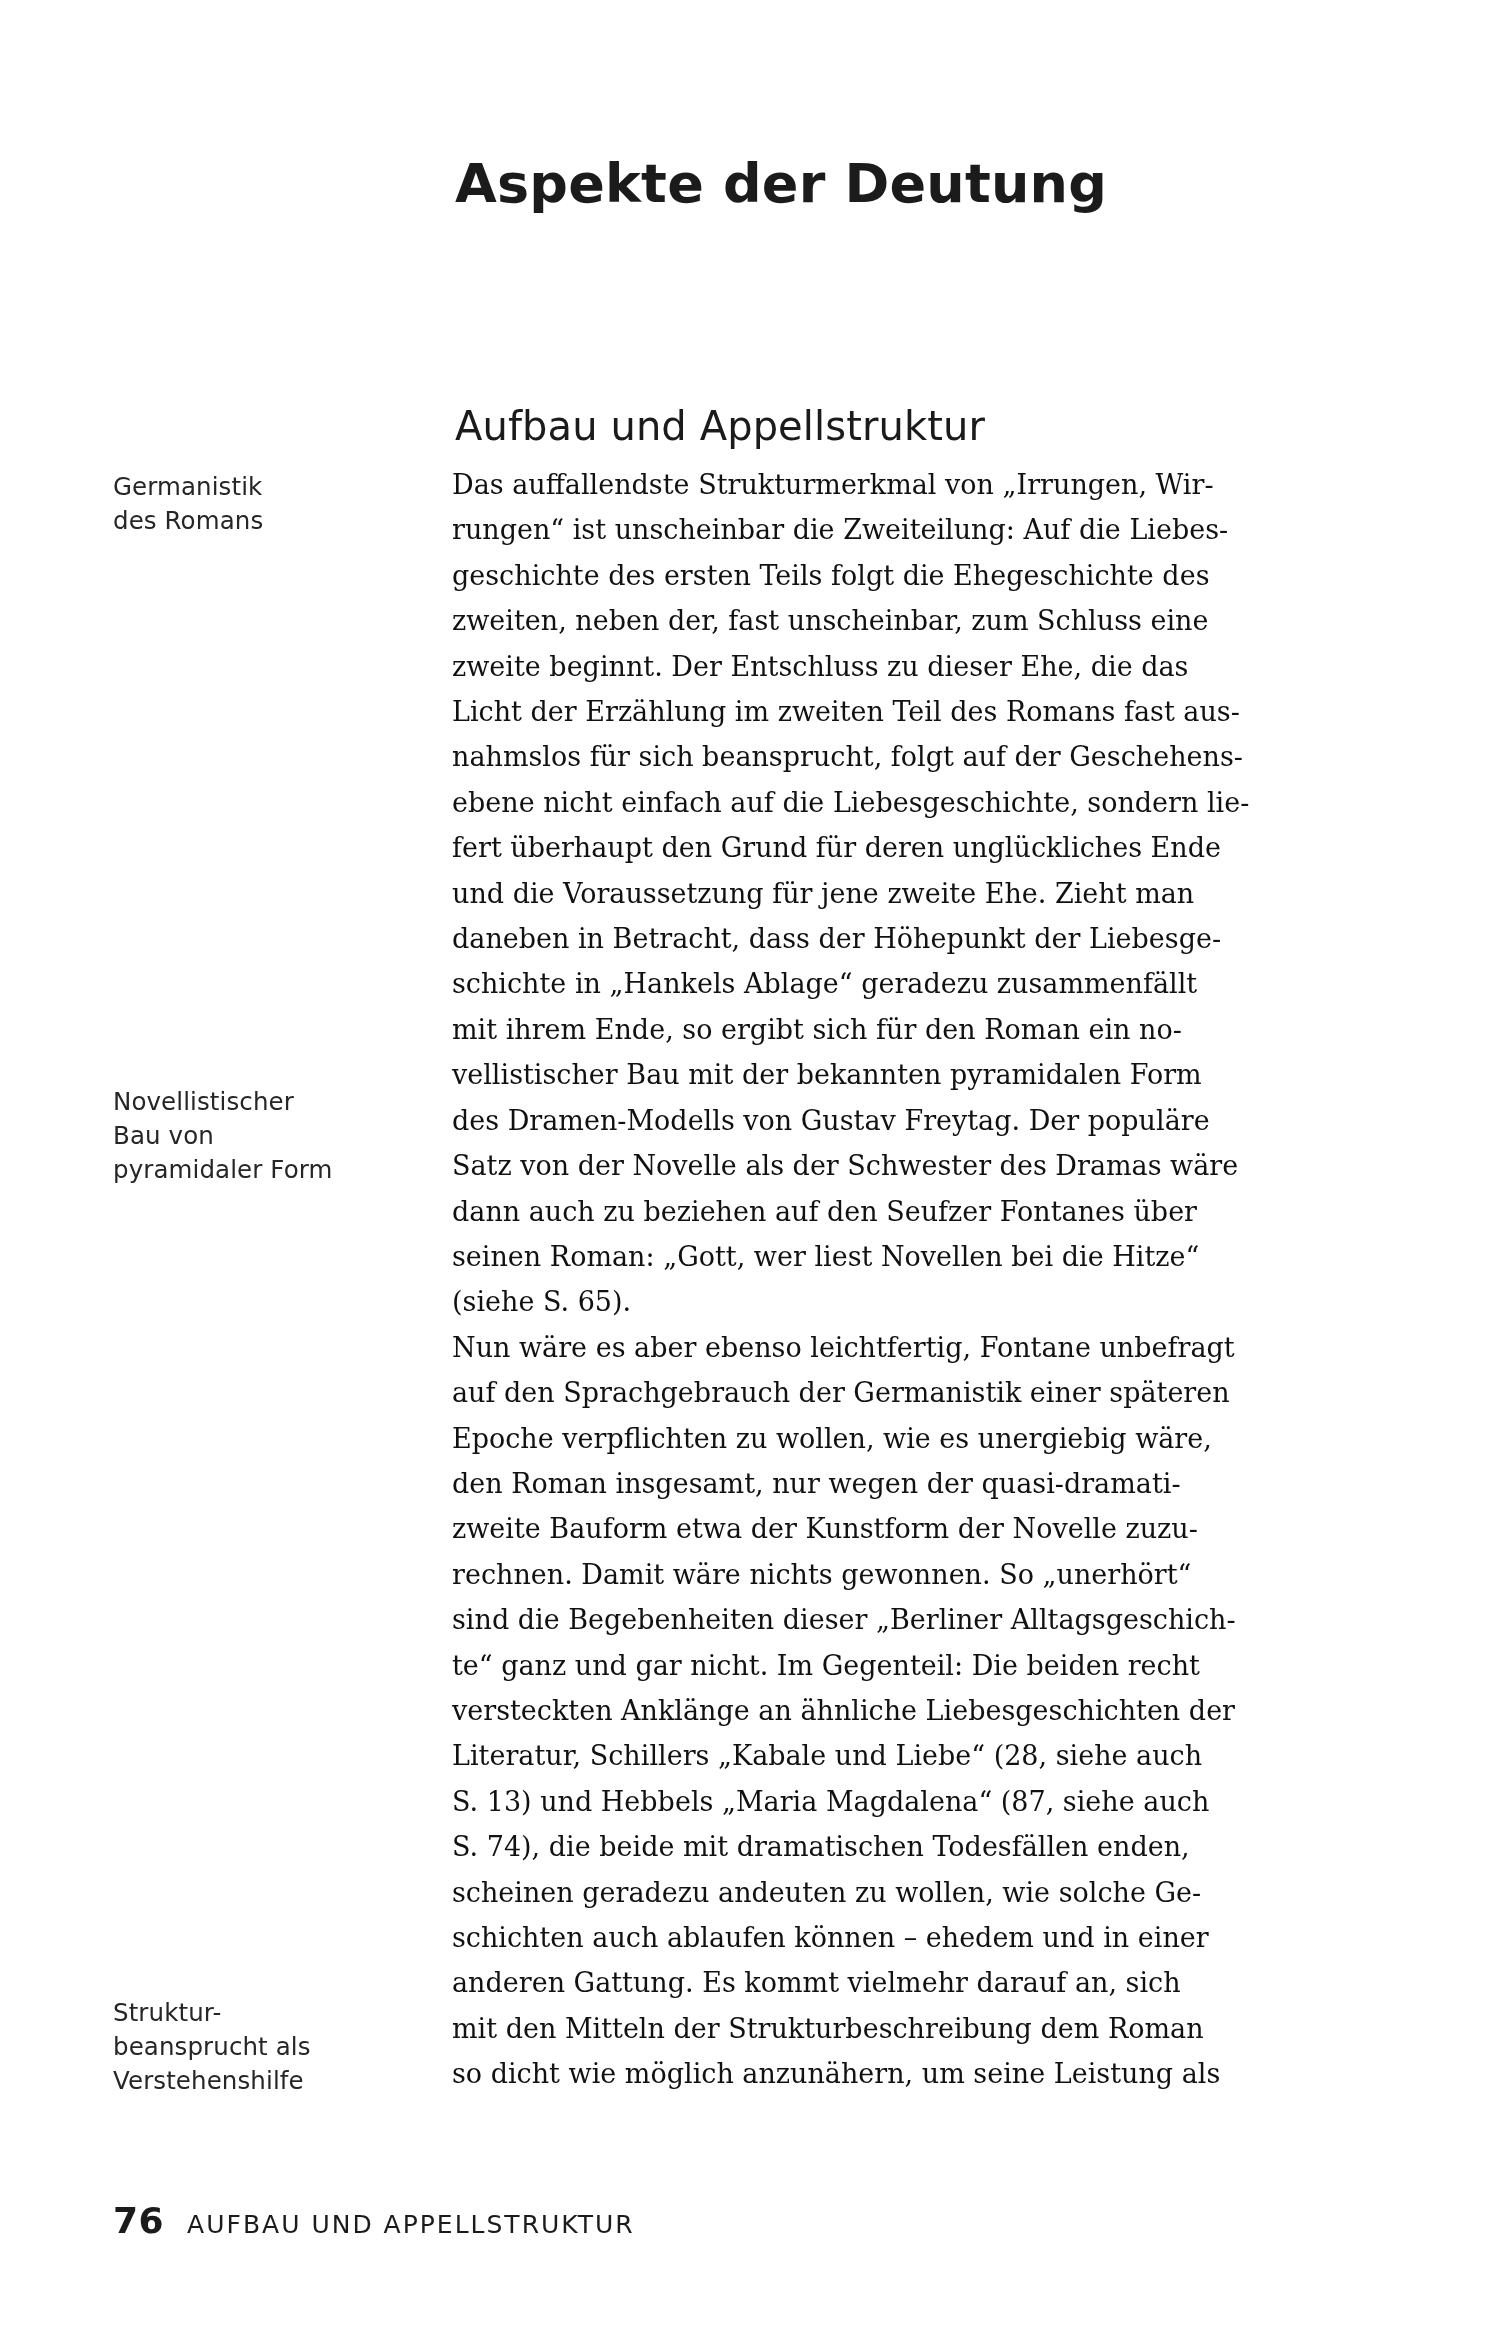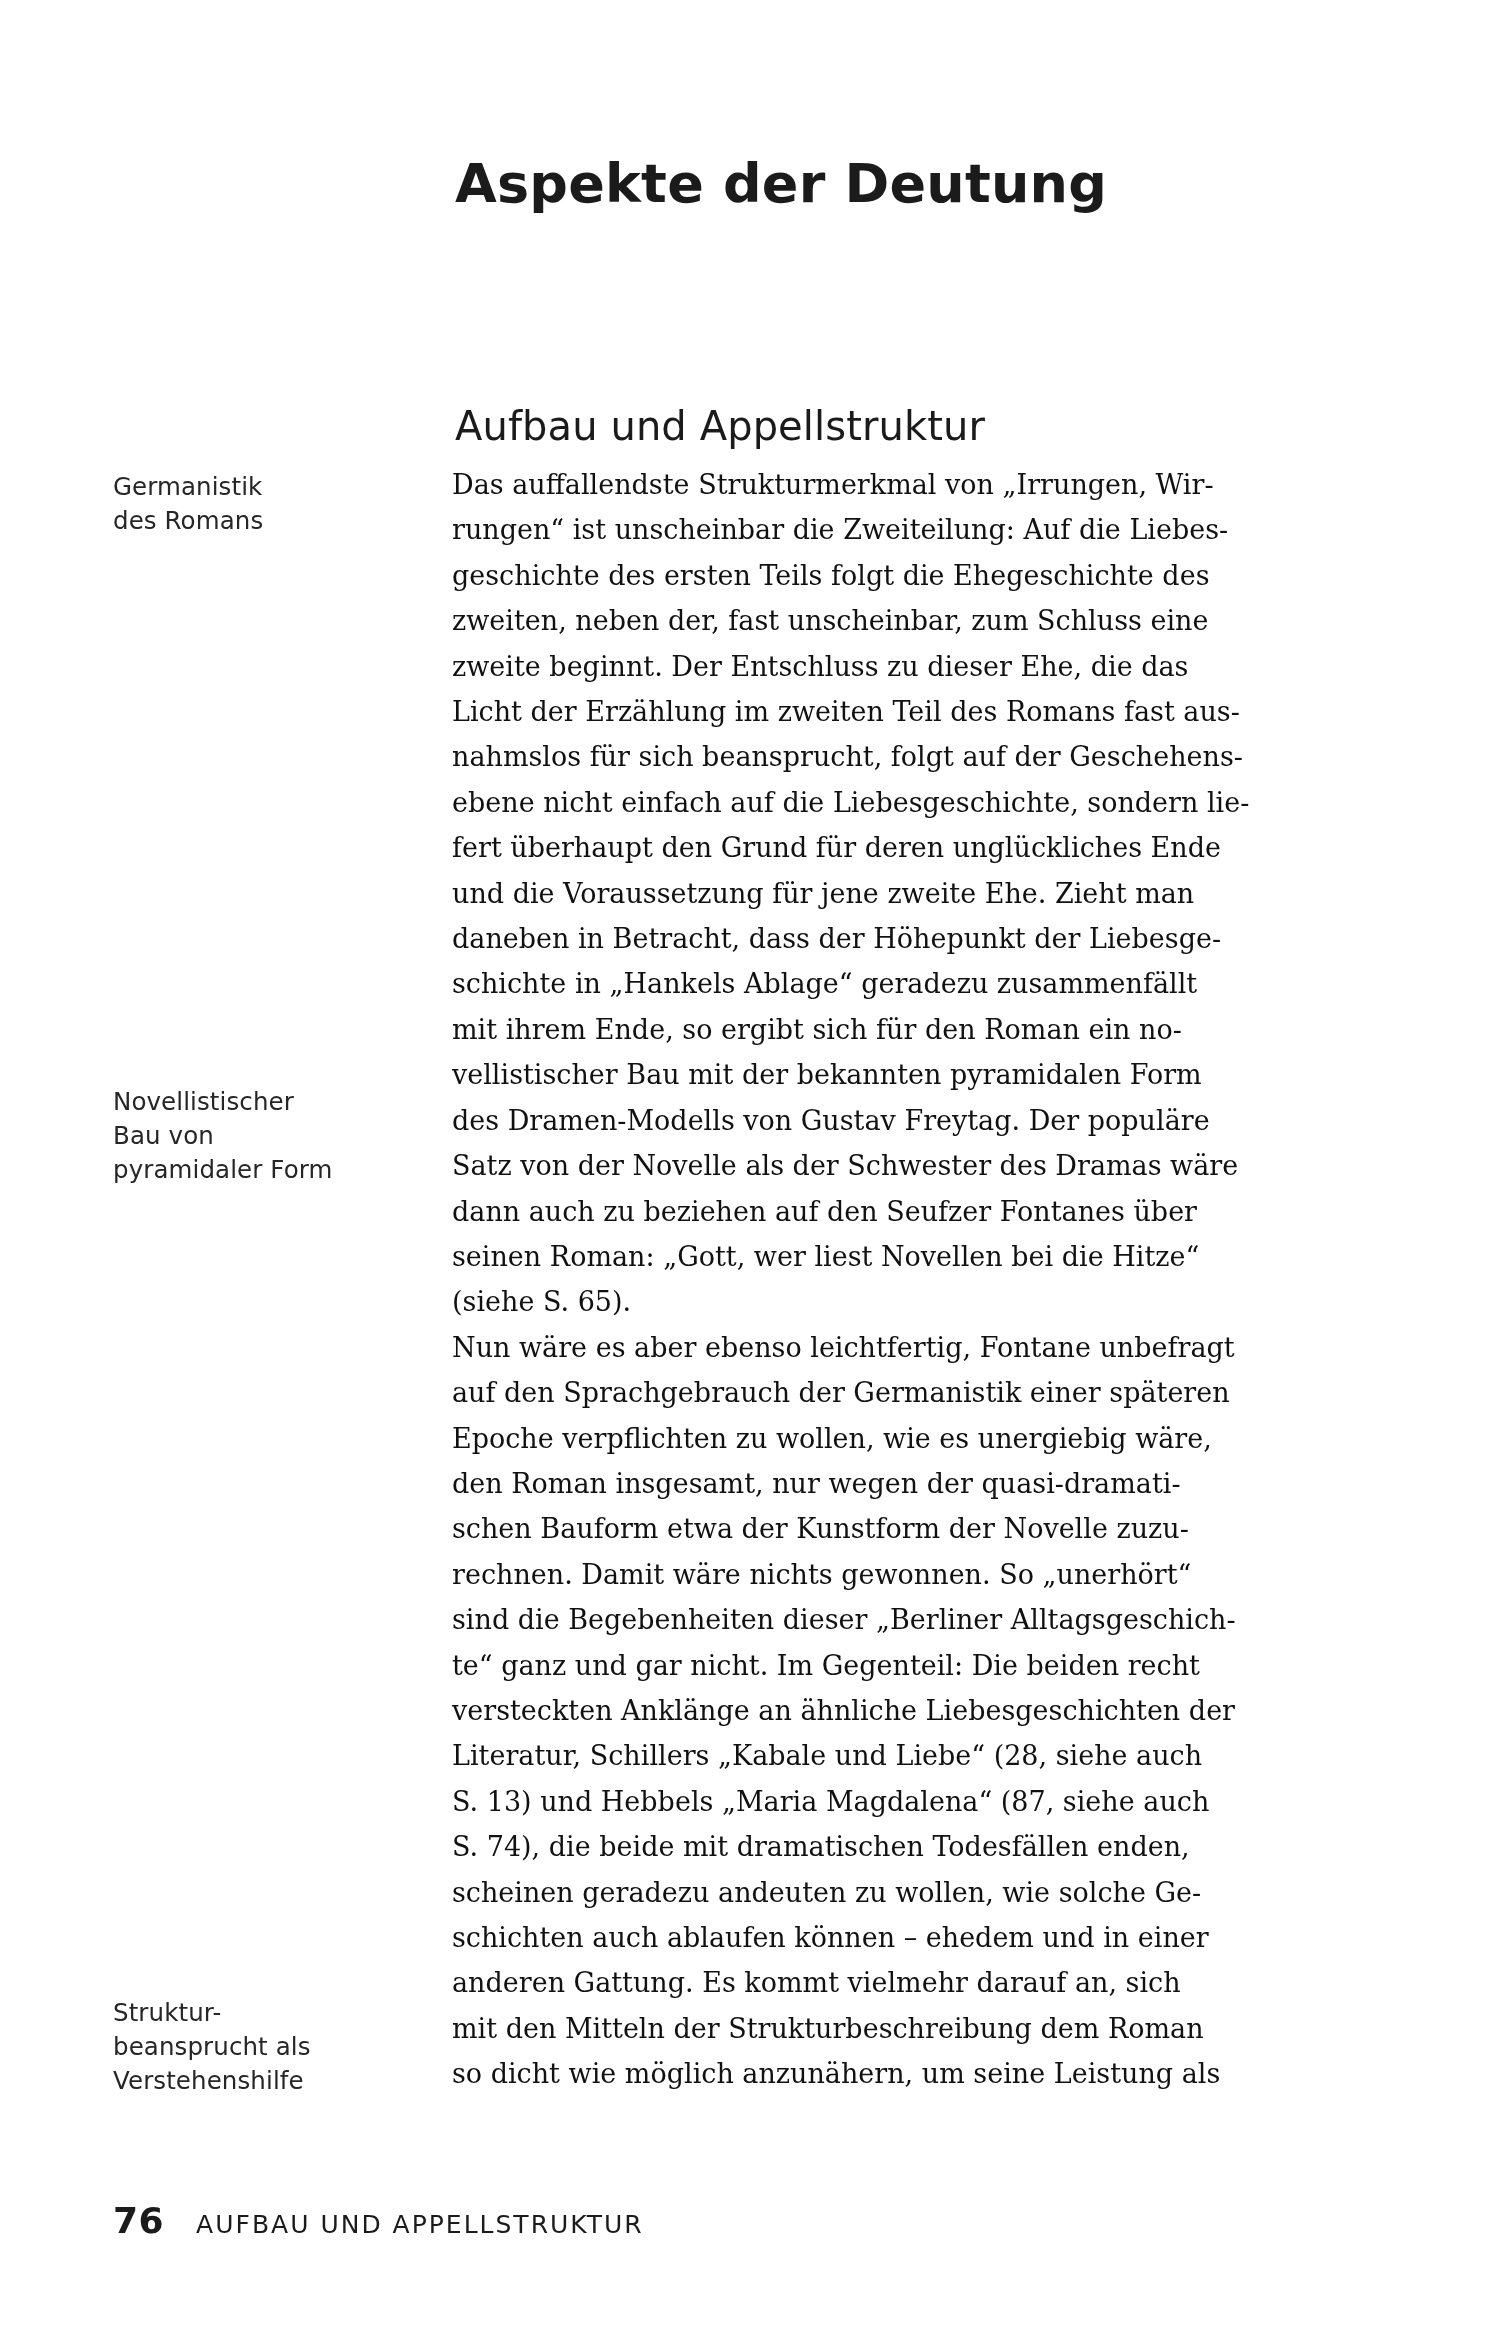--- a/index.html
+++ b/index.html
@@ -94,21 +94,21 @@
     text-align-last: left;
   }
 
   
   .footer {
     position: absolute;
     left: 113px;
     top: 2203px;
     display: flex;
     align-items: baseline;
-    gap: 32px;
+    gap: 23px;
     color: #1b1b1b;
   }
   .folio {
     font-family: "DejaVu Sans", sans-serif;
     font-weight: 700;
     font-size: 36px;
     line-height: 1;
     letter-spacing: 0.5px;
   }
   .running-head {
@@ -166,21 +166,21 @@
         <span class="tline">Satz von der Novelle als der Schwester des Dramas wäre</span>
         <span class="tline">dann auch zu beziehen auf den Seufzer Fontanes über</span>
         <span class="tline">seinen Roman: „Gott, wer liest Novellen bei die Hitze“</span>
         <span class="tline last">(siehe S. 65).</span>
       </p>
     <p id="paragraph-2">
         <span class="tline">Nun wäre es aber ebenso leichtfertig, Fontane unbefragt</span>
         <span class="tline">auf den Sprachgebrauch der Germanistik einer späteren</span>
         <span class="tline">Epoche verpflichten zu wollen, wie es unergiebig wäre,</span>
         <span class="tline">den Roman insgesamt, nur wegen der quasi-dramati-</span>
-        <span class="tline">schen Bauform etwa der Kunstform der Novelle zuzu-</span>
+        <span class="tline">zweite Bauform etwa der Kunstform der Novelle zuzu-</span>
         <span class="tline">rechnen. Damit wäre nichts gewonnen. So „unerhört“</span>
         <span class="tline">sind die Begebenheiten dieser „Berliner Alltagsgeschich-</span>
         <span class="tline">te“ ganz und gar nicht. Im Gegenteil: Die beiden recht</span>
         <span class="tline">versteckten Anklänge an ähnliche Liebesgeschichten der</span>
         <span class="tline">Literatur, Schillers „Kabale und Liebe“ (28, siehe auch</span>
         <span class="tline">S. 13) und Hebbels „Maria Magdalena“ (87, siehe auch</span>
         <span class="tline">S. 74), die beide mit dramatischen Todesfällen enden,</span>
         <span class="tline">scheinen geradezu andeuten zu wollen, wie solche Ge-</span>
         <span class="tline">schichten auch ablaufen können – ehedem und in einer</span>
         <span class="tline">anderen Gattung. Es kommt vielmehr darauf an, sich</span>

